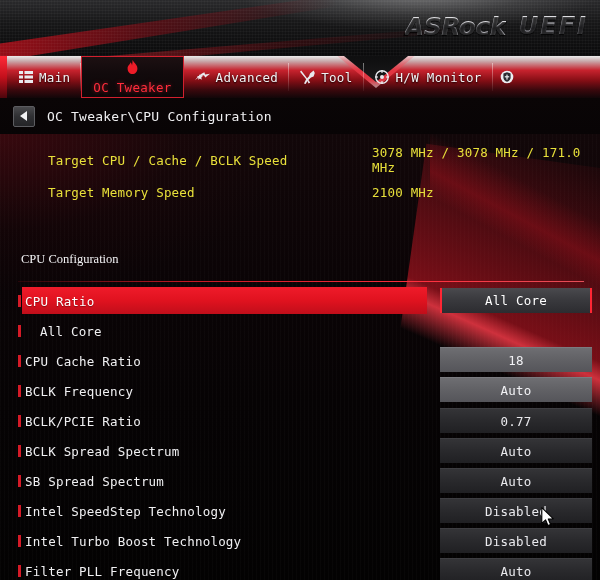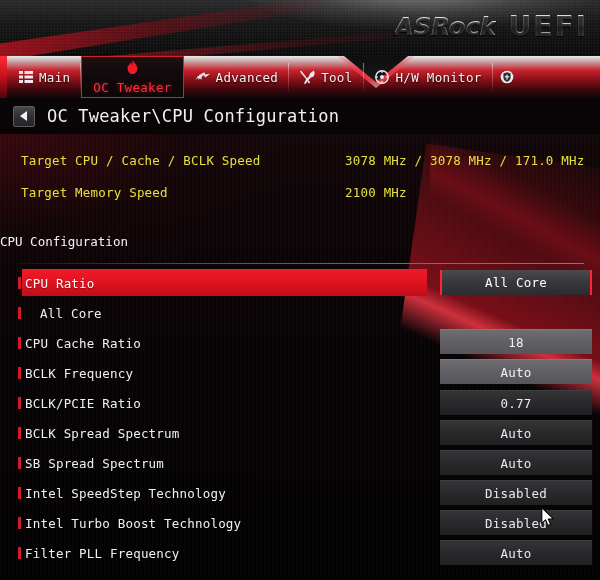--- a/index.html
+++ b/index.html
@@ -45,24 +45,25 @@
   .logo-as{
     font-family:"DejaVu Sans","Liberation Sans",sans-serif;
     font-weight:700; font-style:italic; font-size:25px; letter-spacing:-.5px;
     background:linear-gradient(180deg,#ffffff 0%,#e9e9ee 38%,#9a9aa2 55%,#d8d8de 78%,#70707a 100%);
     -webkit-background-clip:text; background-clip:text; color:transparent;
     text-shadow:0 1px 1px rgba(0,0,0,.8);
     text-align:center;
   }
   .logo-uefi{
     font-family:"DejaVu Sans","Liberation Sans",sans-serif;
-    font-weight:700; font-size:28px; letter-spacing:2px;
+    font-weight:700; font-size:24px; letter-spacing:2px;
     background:linear-gradient(180deg,#fdfdff 0%,#dcdce4 40%,#8e8e98 56%,#cfcfd8 80%,#63636d 100%);
     -webkit-background-clip:text; background-clip:text; color:transparent;
     text-shadow:0 1px 1px rgba(0,0,0,.8);
+    font-style:italic;
   }
 
   
   .tabbar{
     position:absolute; top:56px; left:0; width:600px; height:42px;
     background:linear-gradient(180deg,#080809 0%,#0d0d0e 18%,#141415 100%);
     overflow:hidden;
   }
   .tab-glow{
     position:absolute; left:0; top:0; width:600px; height:42px;
@@ -127,21 +128,21 @@
     background:linear-gradient(180deg,#0a0506 0%,#080405 100%);
     display:flex; align-items:center; gap:12px; padding-left:13px;
   }
   .backbtn{
     width:22px; height:21px; flex:none; cursor:pointer;
     background:linear-gradient(180deg,#4a4a4d 0%,#303033 48%,#242427 100%);
     border:1px solid #5c5c60; border-radius:2px;
     display:flex; align-items:center; justify-content:center;
   }
   .backbtn svg{ display:block; }
-  .crumbtext{ color:#f0f0f2; font-size:17px; letter-spacing:.2px; }
+  .crumbtext{ color:#f0f0f2; font-size:13px; letter-spacing:.2px; }
 
   
   .body{
     position:absolute; top:134px; left:0; width:600px; height:446px;
     background:
       radial-gradient(ellipse 380px 200px at 0% 0%, rgba(86,10,18,.55) 0%, rgba(40,5,9,.22) 48%, rgba(0,0,0,0) 78%),
       linear-gradient(180deg,#120709 0%,#0b0406 30%,#060304 60%,#030202 100%);
     overflow:hidden;
   }
   .body::after{
@@ -157,27 +158,27 @@
     position:absolute; right:-30px; top:-20px; width:200px; height:220px;
     background:linear-gradient(208deg, rgba(255,40,56,0) 38%, rgba(180,18,30,.34) 50%, rgba(255,40,56,0) 58%);
     pointer-events:none; z-index:1;
   }
 
   .targets{ position:relative; z-index:3; padding:10px 0 0 0; }
   .trow{
     display:flex; align-items:center; height:32px;
     color:#e8e03a; font-size:12.5px; letter-spacing:.2px;
   }
-  .trow .tl{ padding-left:21px; width:345px; flex:none; }
+  .trow .tl{ padding-left:21px; width:345px; flex:none;margin-left:27px; }
   .trow .tv{ flex:1; }
 
   .section{
-    position:relative; z-index:3; margin-top:22px;
-    color:#f4f4f6; font-size:12.5px; height:22px;
-    display:flex; align-items:center;
+    position:relative; z-index:3; margin-top:40px;
+    color:#f4f4f6; font-size:12.5px; padding-left:21px; height:22px;
+    display:flex; align-items:center;font-family:Liberation Serif, serif;
   }
   .secline{
     position:relative; z-index:3; height:1px; margin:11px 0 0 18px; width:566px;
     background:linear-gradient(90deg, rgba(120,12,20,.25) 0%, rgba(208,26,38,.95) 30%, rgba(255,48,62,1) 72%, rgba(255,90,100,.85) 100%);
   }
 
   
   .rows{ position:relative; z-index:3; margin-top:4px; }
   .row{ position:relative; height:30px; display:flex; align-items:center; }
 

